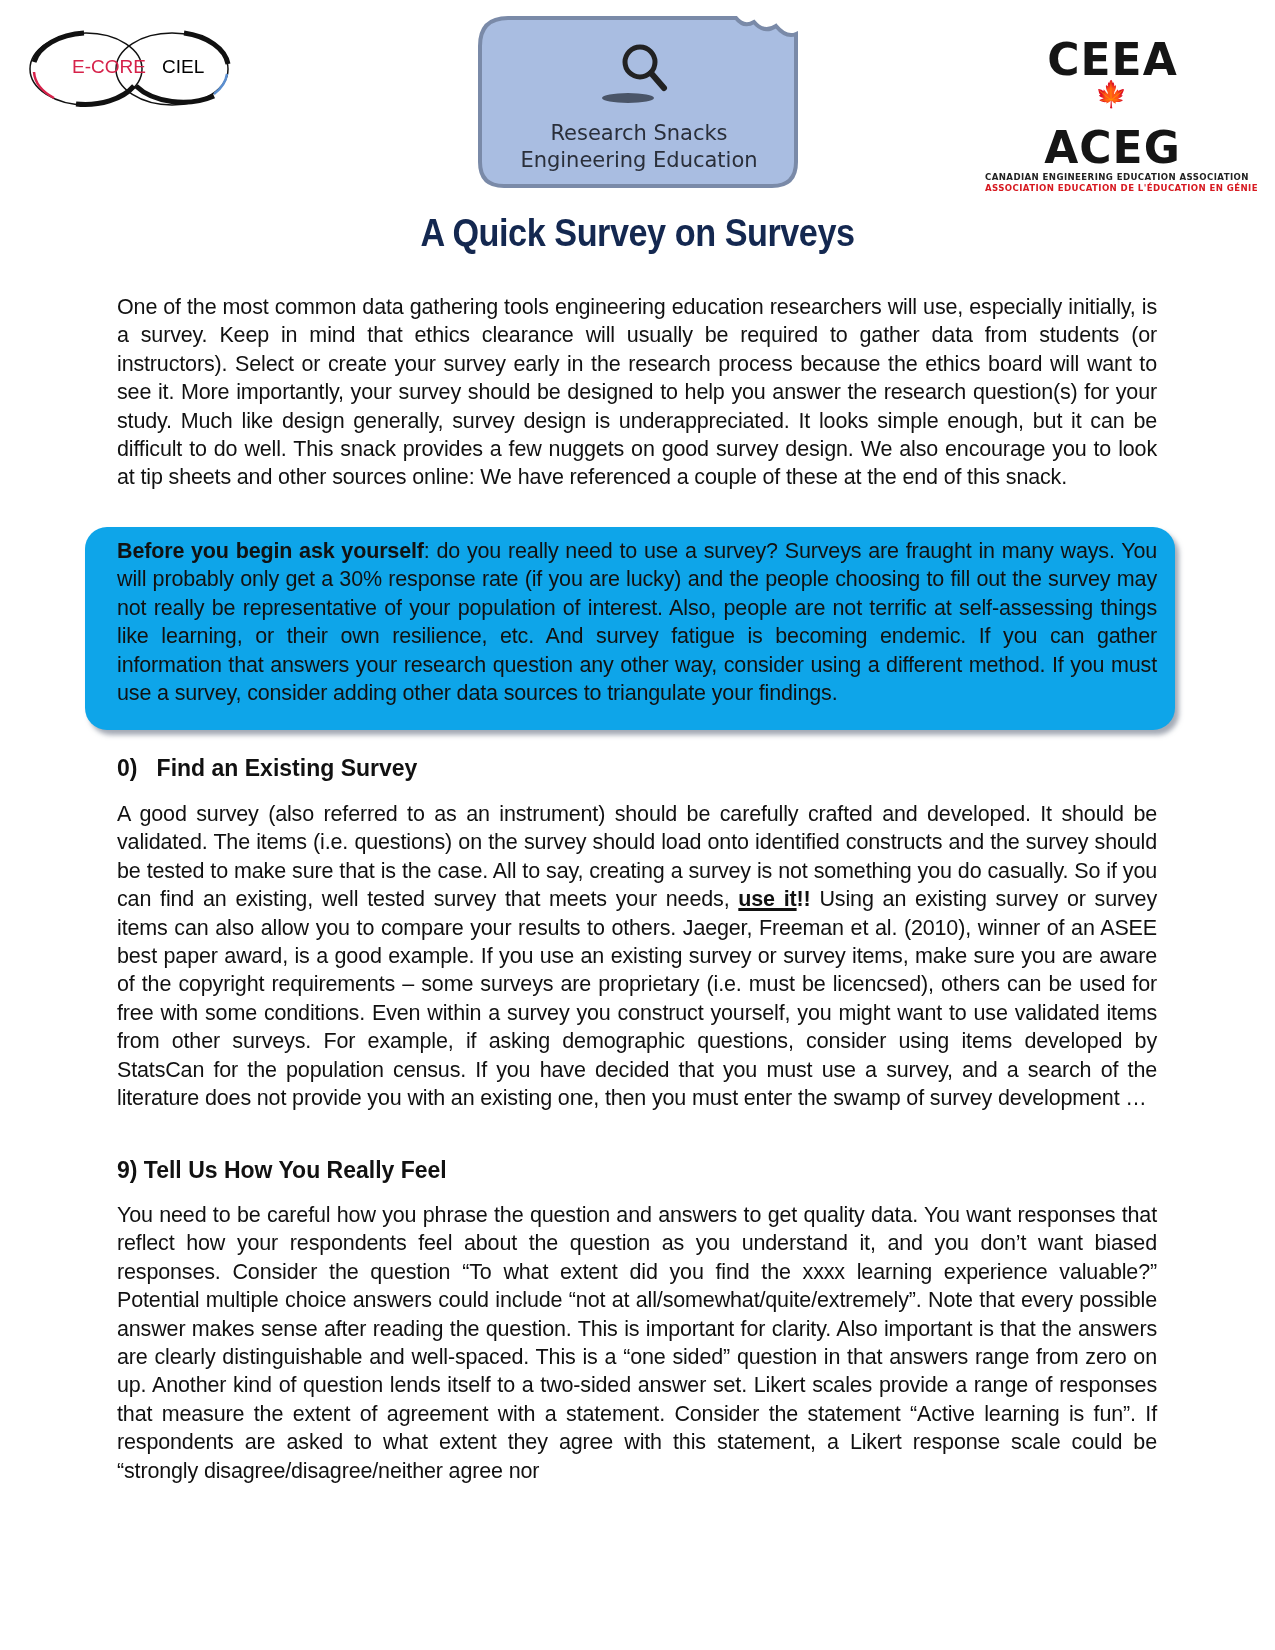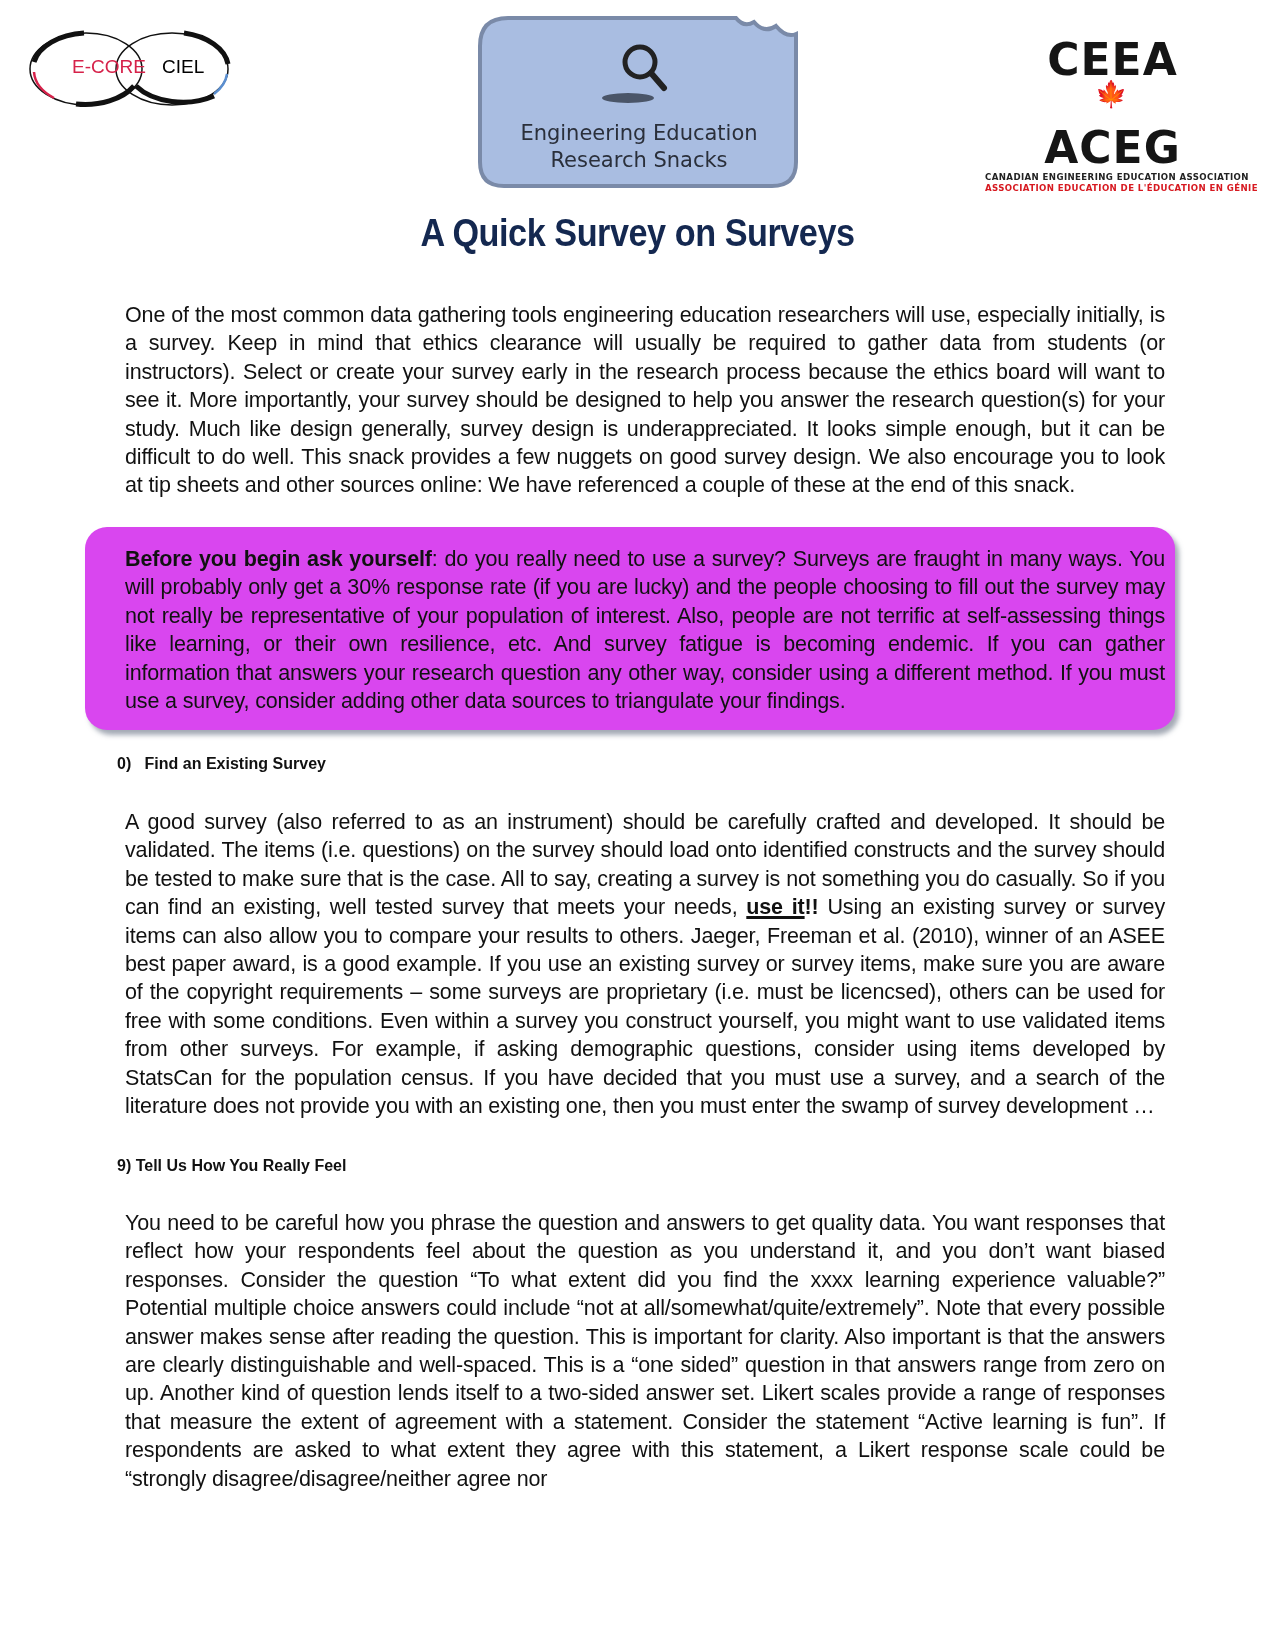--- a/index.html
+++ b/index.html
@@ -37,34 +37,34 @@
     .ceea-sub2 { color: #d71920; }
 
     .title {
       position: absolute; top: 212px; left: 0; width: 1275px; text-align: center;
       font-family: "Liberation Sans", sans-serif; font-weight: bold; font-size: 38px;
       color: #142850; letter-spacing: -0.5px; transform: scaleX(0.9);
     }
 
     .content { position: absolute; left: 117px; width: 1040px; }
     .para {
-      font-size: 21.5px; line-height: 28.4px; text-align: justify; margin: 8px;
+      font-size: 21.5px; line-height: 28.4px; text-align: justify; margin: 0;
       letter-spacing: -0.15px;
     }
     .p1 { top: 293px; }
 
     .callout {
       position: absolute; left: 85px; top: 527px; width: 1090px; height: 203px;
-      background: #d946ef; border-radius: 22px;
+      background: #0ea5e9; border-radius: 22px;
       box-shadow: 4px 5px 5px rgba(90,100,120,0.55);
     }
     .callout .para { position: absolute; left: 32px; top: 10px; width: 1040px; }
     .callout b { font-weight: bold; }
 
-    .heading { font-weight: bold; font-size: 16px; margin: 0; }
+    .heading { font-weight: bold; font-size: 23px; margin: 0; }
     .h0 { top: 755px; }
     .p2 { top: 800px; }
     .h1 { top: 1157px; }
     .p3 { top: 1201px; }
     .use-it { font-weight: bold; text-decoration: underline; text-decoration-thickness: 3px; }
   </style>
 </head>
 <body>
 
 <div class="header">
@@ -87,22 +87,22 @@
   <div class="snack-badge">
     <svg viewBox="0 0 330 180">
       <path d="M 34 6 L 262 6 Q 270 16 280 10 Q 290 22 302 14 Q 312 26 322 22 L 322 150 Q 322 174 298 174 L 30 174 Q 6 174 6 150 L 6 34 Q 6 6 34 6 Z" fill="#a9bde1" stroke="#7a8aa8" stroke-width="4"></path>
     </svg>
     <svg viewBox="0 0 80 70" style="position:absolute;left:126px;top:28px;width:80px;height:70px;">
       <ellipse cx="28" cy="58" rx="26" ry="5" fill="#4a5568"></ellipse>
       <circle cx="40" cy="22" r="15" fill="none" stroke="#222" stroke-width="5"></circle>
       <line x1="51" y1="33" x2="64" y2="48" stroke="#222" stroke-width="6" stroke-linecap="round"></line>
     </svg>
     <div class="snack-text">
+      <div>Research Snacks</div>
       <div>Engineering Education</div>
-      <div>Research Snacks</div>
     </div>
   </div>
 
   <div class="ceea-logo">
     <div class="ceea-main">
       <span>CEEA</span>
       <span class="leaf">🍁</span>
       <span>ACEG</span>
     </div>
     <div class="ceea-sub1">CANADIAN ENGINEERING EDUCATION ASSOCIATION</div>

